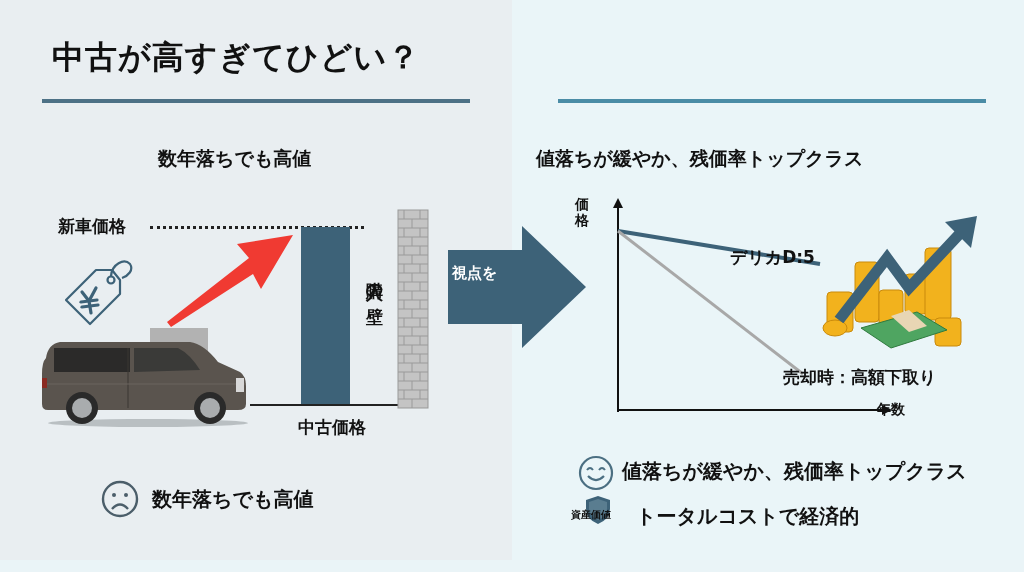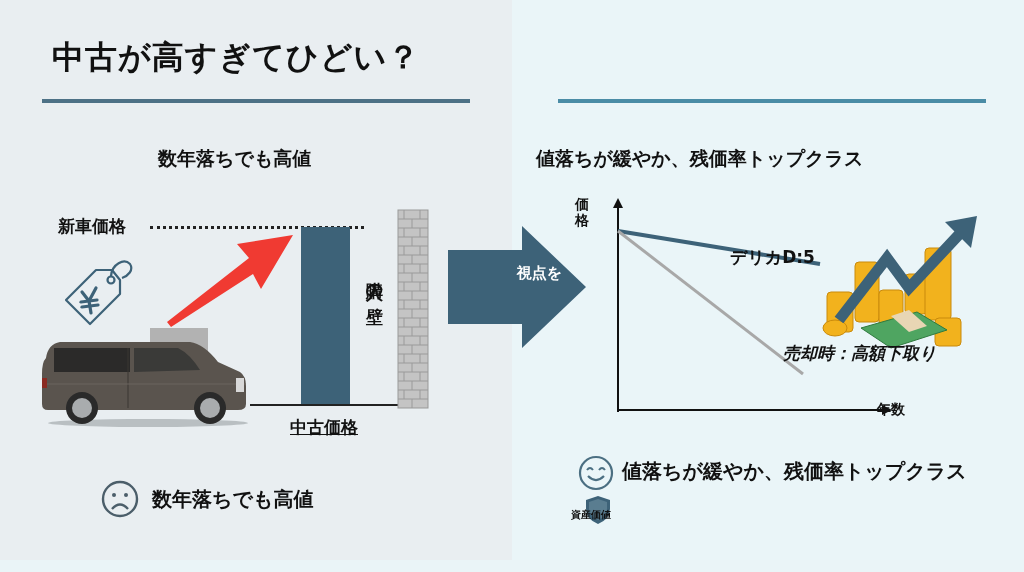--- a/index.html
+++ b/index.html
@@ -9,21 +9,21 @@
   .panel-left { left: 0; width: 512px; background: #e9eef1; }
   .panel-right { left: 512px; width: 512px; background: #eaf5f8; }
   .abs { position: absolute; }
   .title { font-weight: bold; font-size: 32px; letter-spacing: 1px; white-space: nowrap; }
   .rule { height: 4px; }
   .subtitle { font-weight: bold; font-size: 19px; white-space: nowrap; }
   .label { font-weight: bold; font-size: 17px; white-space: nowrap; }
   .vlabel { font-weight: bold; font-size: 17px; writing-mode: vertical-rl; text-orientation: upright; line-height: 1; letter-spacing: 2px; }
   svg { position: absolute; overflow: visible; }
   .bullet-text { font-weight: bold; font-size: 20px; white-space: nowrap; }
-  .arrow-text { color: #fff; font-weight: bold; font-size: 15px; text-align: right; line-height: 22px; }
+  .arrow-text { color: #fff; font-weight: bold; font-size: 15px; text-align: left; line-height: 22px; }
 </style>
 </head>
 <body>
 
 <div class="panel panel-left">
   <div class="abs title" style="left:52px; top:36px;">中古が高すぎてひどい？</div>
   <div class="abs rule" style="left:42px; top:99px; width:428px; background:#4d7186;"></div>
 
   <div class="abs subtitle" style="left:158px; top:146px;">数年落ちでも高値</div>
 
@@ -90,21 +90,21 @@
       <line x1="14" y1="153" x2="14" y2="162"></line>
       <line x1="6" y1="162" x2="6" y2="171"></line>
         <line x1="22" y1="162" x2="22" y2="171"></line>
       <line x1="14" y1="171" x2="14" y2="180"></line>
       <line x1="6" y1="180" x2="6" y2="189"></line>
         <line x1="22" y1="180" x2="22" y2="189"></line>
       <line x1="14" y1="189" x2="14" y2="198"></line>
     </g>
   </svg>
 
-  <div class="abs label" style="left:290px; top:416px;text-decoration:underline;">中古価格</div>
+  <div class="abs label" style="left:298px; top:416px;">中古価格</div>
 
   <svg style="left:165px; top:232px;" width="130" height="95" viewBox="0 0 130 95">
     <polygon points="2,90 6,95 88,42 96,57 128,3 72,12 84,26" fill="#f03a32"></polygon>
   </svg>
 
   <div class="abs" style="left:150px; top:328px; width:58px; height:40px; background:#b2b2b2;"></div>
 
   <svg style="left:62px; top:258px;" width="72" height="70" viewBox="0 0 72 70">
     <g fill="none" stroke="#3d6278" stroke-width="2.2" stroke-linejoin="round">
       <polygon points="4,42 34,12 50,12 58,22 58,36 28,66"></polygon>
@@ -171,35 +171,36 @@
       <rect x="118" y="106" width="26" height="28" rx="4"></rect>
       <ellipse cx="18" cy="116" rx="12" ry="8"></ellipse>
     </g>
     <g fill="#4fa561" stroke="#2f7a3e" stroke-width="1">
       <polygon points="44,116 100,100 130,118 74,136"></polygon>
     </g>
     <polygon points="74,104 92,98 110,114 92,120" fill="#e8d6b4"></polygon>
     <polyline points="22,108 70,46 92,76 150,14" fill="none" stroke="#3d6278" stroke-width="11" stroke-linejoin="miter"></polyline>
     <polygon points="160,4 128,10 154,36" fill="#3d6278"></polygon>
   </svg>
-  <div class="abs label" style="left:271px; top:342px;font-style:italic;">売却時：高額下取り</div>
+  <div class="abs label" style="left:271px; top:366px;">売却時：高額下取り</div>
 
   <svg style="left:66px; top:455px;" width="36" height="36" viewBox="0 0 36 36">
     <circle cx="18" cy="18" r="16" fill="none" stroke="#4b6f82" stroke-width="2.2"></circle>
     <path d="M9,15 Q12,11 15,15" fill="none" stroke="#4b6f82" stroke-width="2"></path>
     <path d="M21,15 Q24,11 27,15" fill="none" stroke="#4b6f82" stroke-width="2"></path>
     <path d="M10,21 Q18,29 26,21" fill="none" stroke="#4b6f82" stroke-width="2.2"></path>
   </svg>
   <div class="abs bullet-text" style="left:110px; top:458px;">値落ちが緩やか、残価率トップクラス</div>
 
   <svg style="left:73px; top:495px;" width="26" height="30" viewBox="0 0 26 30">
     <path d="M13,1 L25,5 L25,14 Q25,24 13,29 Q1,24 1,14 L1,5 Z" fill="#3d6278"></path>
     <path d="M13,4 L22,7 L22,14 Q22,21 13,25 Q4,21 4,14 L4,7 Z" fill="#5a7d90"></path>
   </svg>
   <div class="abs" style="left:59px; top:508px; font-size:10px; font-weight:bold;">資産価値</div>
+  <div class="abs bullet-text" style="left:124px; top:503px;">トータルコストで経済的</div>
 </div>
 
 <svg style="left:448px; top:226px;" width="140" height="122" viewBox="0 0 140 122">
   <polygon points="0,24 74,24 74,0 138,61 74,122 74,98 0,98" fill="#3d6278"></polygon>
 </svg>
 <div class="abs arrow-text" style="left:452px; top:262px; width:110px;">
   <div>視点を</div>
 </div>
 
 </body></html>

